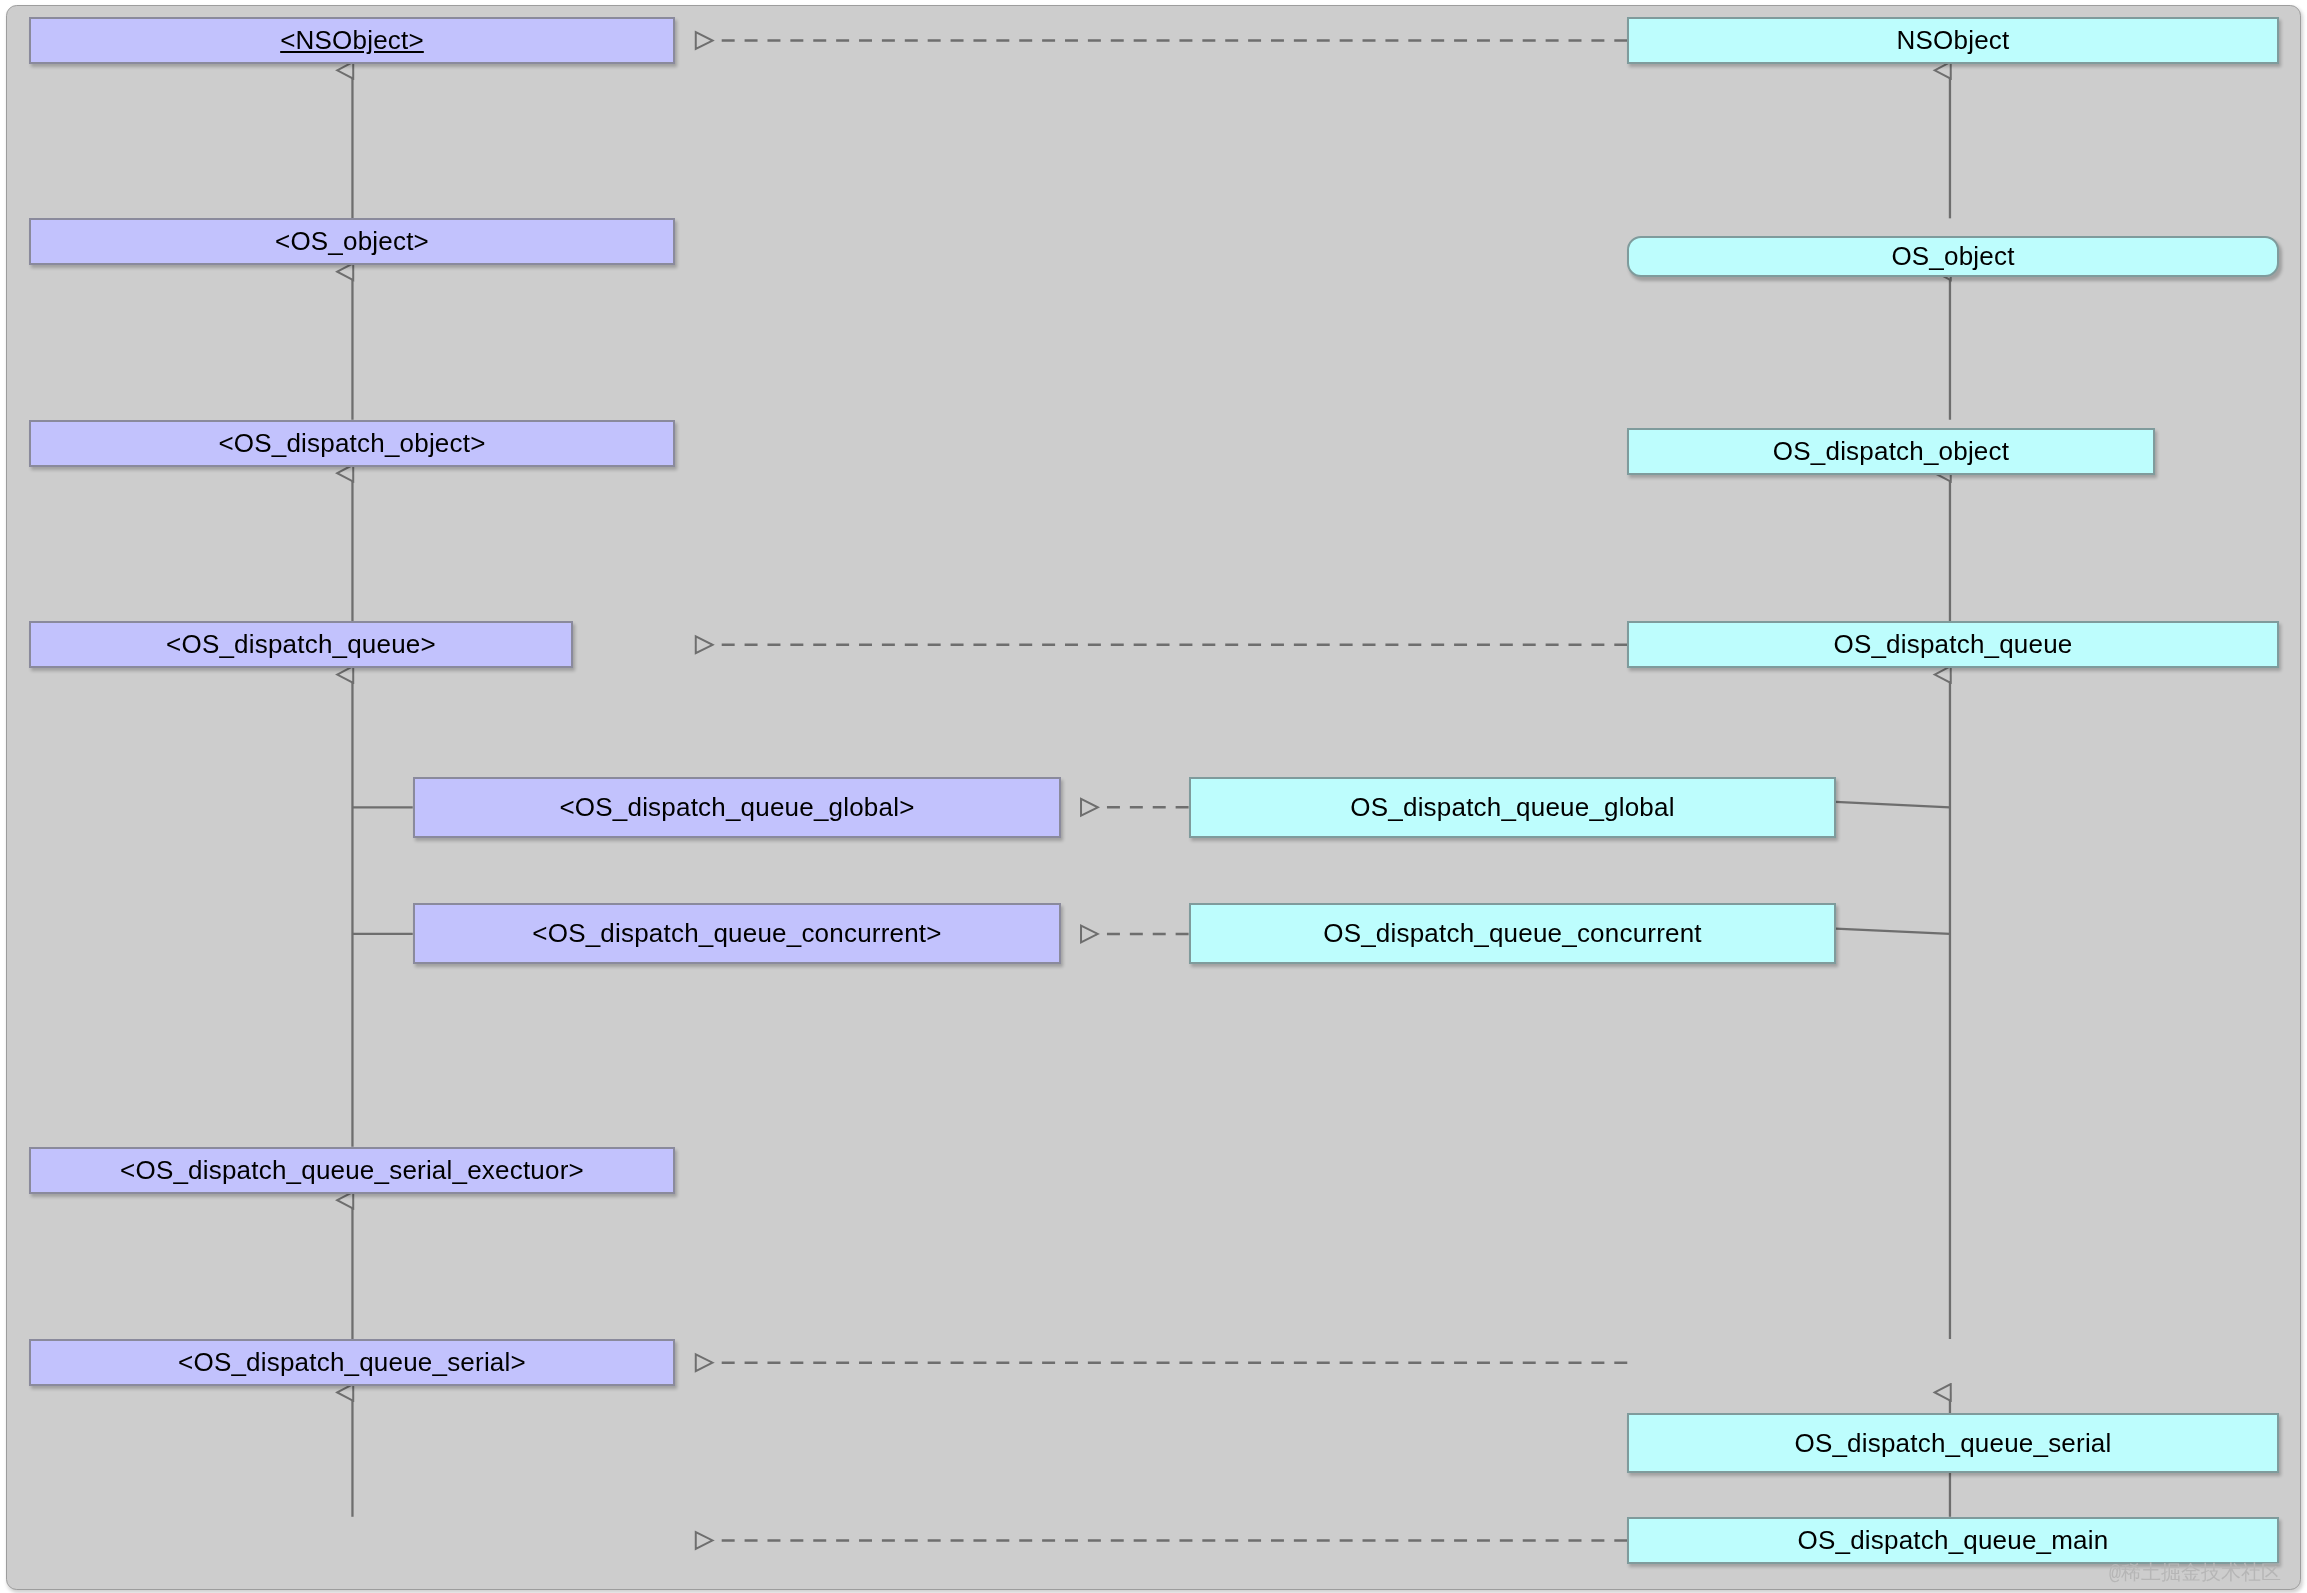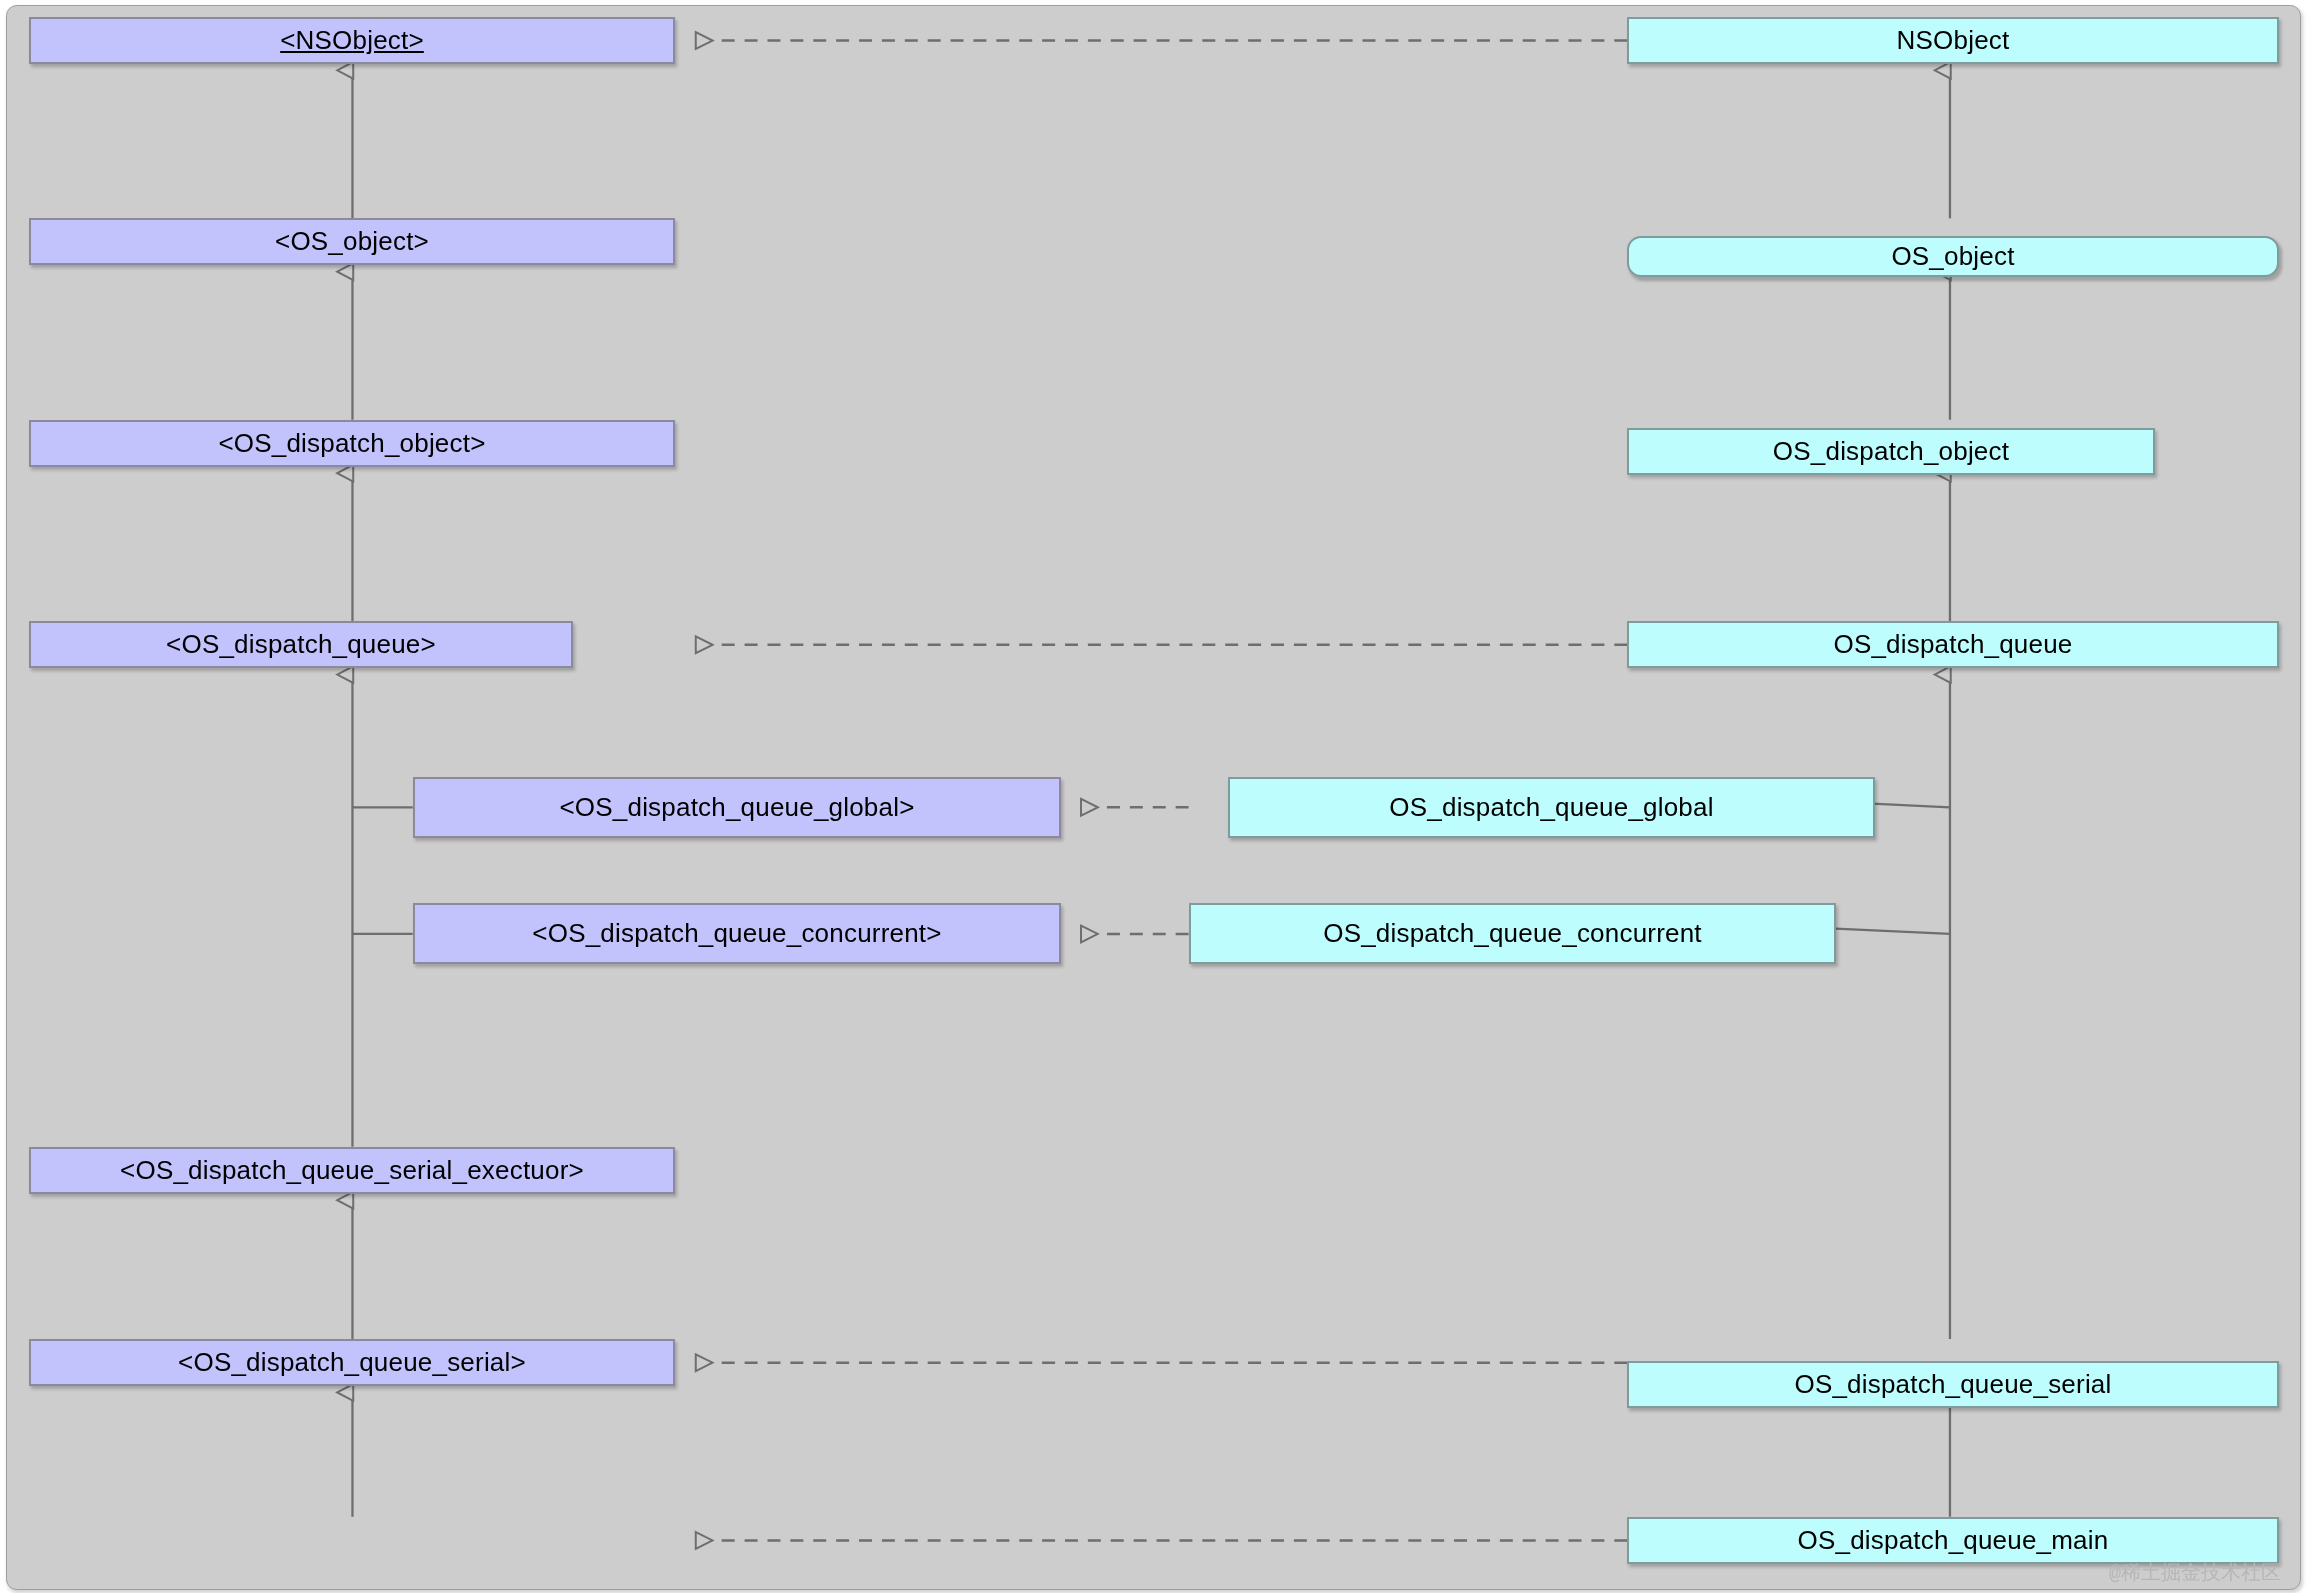--- a/index.html
+++ b/index.html
@@ -124,20 +124,20 @@
   <div class="node proto" style="left:29px;  top:621px;  width:544px; height:47px;">&lt;OS_dispatch_queue&gt;</div>
   <div class="node proto" style="left:413px; top:777px; width:648px; height:61px;">&lt;OS_dispatch_queue_global&gt;</div>
   <div class="node proto" style="left:413px; top:903px; width:648px; height:61px;">&lt;OS_dispatch_queue_concurrent&gt;</div>
   <div class="node proto" style="left:29px;  top:1147px; width:646px; height:47px;">&lt;OS_dispatch_queue_serial_exectuor&gt;</div>
   <div class="node proto" style="left:29px;  top:1339px; width:646px; height:47px;">&lt;OS_dispatch_queue_serial&gt;</div>
 
   <div class="node cls" style="left:1627px; top:17px;   width:652px; height:47px;">NSObject</div>
   <div class="node cls" style="left:1627px; top:236px;  width:652px; height:41px;border-radius:14px;">OS_object</div>
   <div class="node cls" style="left:1627px; top:420px;  width:528px; height:47px;margin-top:8px;">OS_dispatch_object</div>
   <div class="node cls" style="left:1627px; top:621px;  width:652px; height:47px;">OS_dispatch_queue</div>
-  <div class="node cls" style="left:1189px; top:777px; width:647px; height:61px;margin-left:39px;">OS_dispatch_queue_global</div>
+  <div class="node cls" style="left:1189px; top:777px; width:647px; height:61px;">OS_dispatch_queue_global</div>
   <div class="node cls" style="left:1189px; top:903px; width:647px; height:61px;">OS_dispatch_queue_concurrent</div>
-  <div class="node cls" style="left:1627px; top:1361px; width:652px; height:47px;text-align:right;">OS_dispatch_queue_serial</div>
+  <div class="node cls" style="left:1627px; top:1413px; width:652px; height:60px;text-align:right;">OS_dispatch_queue_serial</div>
   <div class="node cls" style="left:1627px; top:1517px; width:652px; height:47px;">OS_dispatch_queue_main</div>
 
   <div id="watermark">@稀土掘金技术社区</div>
 </div>
 
 
 </body></html>

